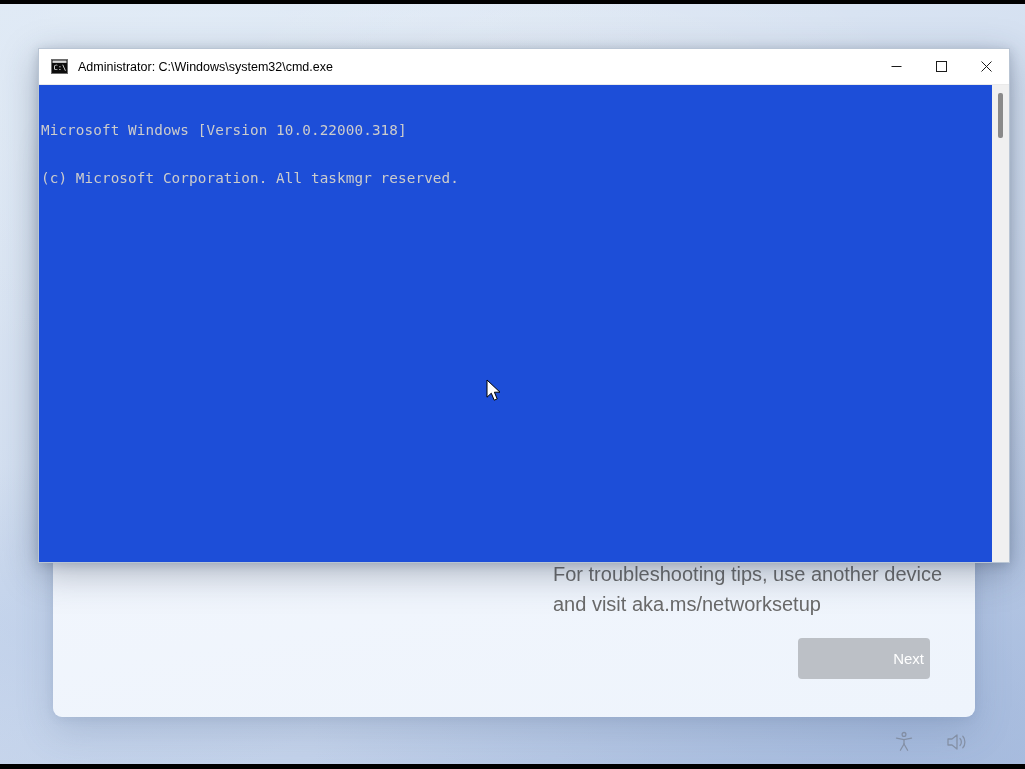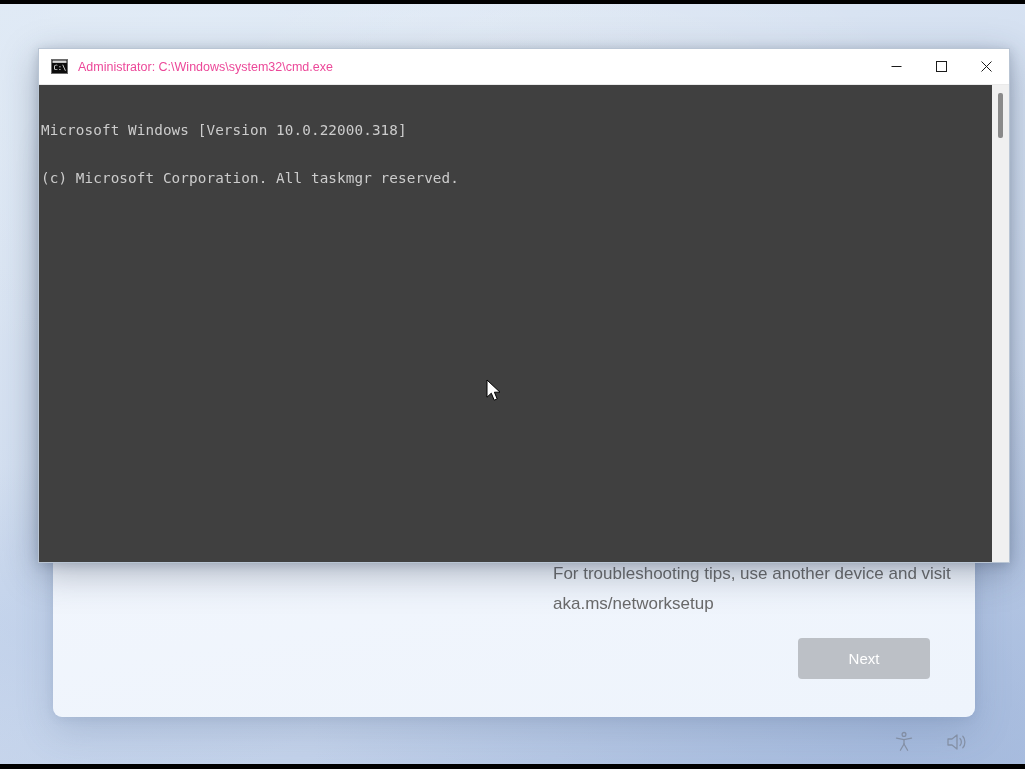--- a/index.html
+++ b/index.html
@@ -62,38 +62,39 @@
     border-radius: 9px;
     box-shadow: 0 14px 36px rgba(84,106,140,0.22), 0 2px 8px rgba(84,106,140,0.12);
   }
 
   .oobe-help {
     position: absolute;
     left: 500px;
     top: 435px;
     width: 400px;
     color: #6a6a6a;
-    font-size: 17px;
+    font-size: 20px;
     line-height: 30px;
     font-family: "Liberation Sans", sans-serif;
   }
 
   .next-button {
     position: absolute;
     left: 745px;
     top: 514px;
     width: 132px;
     height: 41px;
     border: none;
     border-radius: 4px;
     background: #bcc0c6;
     color: #ffffff;
     font-size: 15px;
     font-family: "Liberation Sans", sans-serif;
     cursor: default;
+    text-align: right;
   }
 
   
   .corner-icons {
     position: absolute;
     right: 56px;
     bottom: 12px;
     display: flex;
     align-items: center;
     gap: 30px;
@@ -127,21 +128,21 @@
   }
   .title-icon {
     margin-left: 12px;
     margin-right: 10px;
     width: 17px;
     height: 15px;
     flex: 0 0 auto;
   }
   .title-text {
     font-size: 12.5px;
-    color: #ec4899;
+    color: #000000;
     font-family: "Liberation Sans", sans-serif;
     white-space: nowrap;
     flex: 1 1 auto;
     overflow: hidden;
   }
   .win-buttons { display: flex; height: 35px; flex: 0 0 auto; }
   .win-btn {
     width: 45px;
     height: 35px;
     display: flex;
@@ -149,21 +150,21 @@
     justify-content: center;
     background: transparent;
     border: none;
     cursor: default;
   }
   .win-btn svg { display: block; }
 
   .console-body {
     flex: 1 1 auto;
     display: flex;
-    background: #404040;
+    background: #1d4ed8;
     overflow: hidden;
     position: relative;
   }
 
   .console-text {
     flex: 1 1 auto;
     padding: 5px 0 0 2px;
     color: #cccccc;
     font-family: "DejaVu Sans Mono", "Liberation Mono", monospace;
     font-size: 14.3px;

